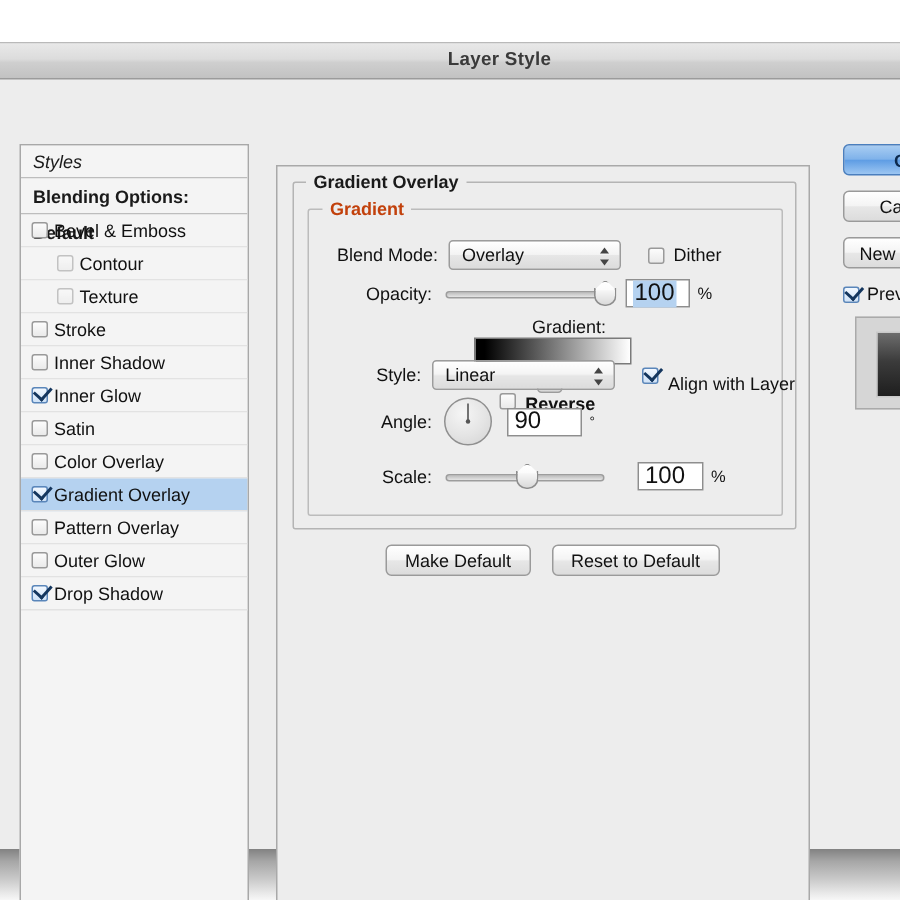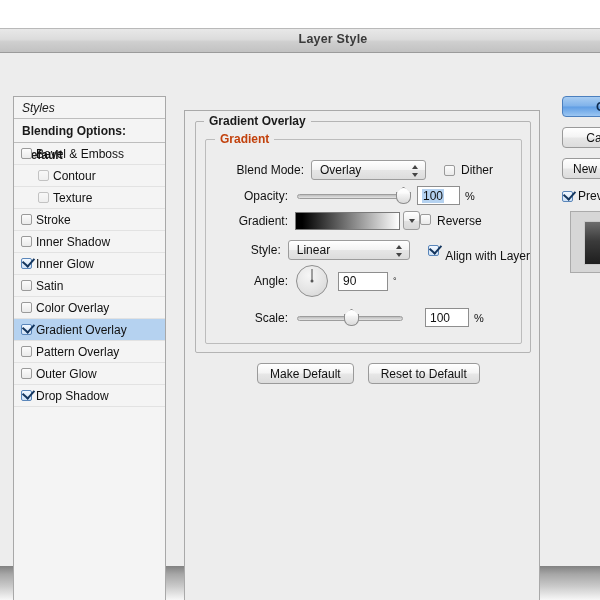--- a/index.html
+++ b/index.html
@@ -253,21 +253,21 @@
   }
   .popup .arrows::before { top: 1px; border-bottom: 4px solid #444; }
   .popup .arrows::after { bottom: 1px; border-top: 4px solid #444; }
 
   
   .numfield {
     height: 19px;
     border: 1px solid #8e8e8e;
     background: #ffffff;
     box-sizing: border-box;
-    font-size: 12px;
+    font-size: 16px;
     color: #111;
     display: flex;
     align-items: center;
     padding-left: 4px;
   }
   .numfield .sel {
     background: #b5d2f0;
     padding: 0 1px;
   }
 
@@ -513,21 +513,21 @@
       </div>
 
       <div class="main-panel">
 
         <div class="group-outer">
           <div class="group-outer-title">Gradient Overlay</div>
 
           <div class="group-inner">
             <div class="group-inner-title">Gradient</div>
 
-            <div class="row" style="left:20px; top:20px; width:300px;">
+            <div class="row" style="left:8px; top:20px; width:300px;">
               <div class="row-label" style="width:78px;">Blend Mode:</div>
               <div class="popup" style="width:115px; margin-left:7px;">
                 <span>Overlay</span>
                 <span class="arrows"></span>
               </div>
               <div style="display:flex;align-items:center;margin-left:18px;">
                 <span class="cb"></span>
                 <span style="margin-left:6px;font-size:12px;color:#111;">Dither</span>
               </div>
             </div>
@@ -537,25 +537,25 @@
               <div class="slider" style="width:108px; margin-left:9px;">
                 <div class="track"></div>
                 <div class="thumb" id="opacity-thumb" style="left: calc(100% - 9px);"></div>
               </div>
               <div class="numfield" style="width:43px; margin-left:12px;">
                 <span class="sel">100</span>
               </div>
               <span class="unit">%</span>
             </div>
 
-            <div class="row" style="left:4px; top:71px; width:310px;">
+            <div class="row" style="left:4px; top:71px; width:310px;flex-direction:column;">
               <div class="row-label" style="width:78px;">Gradient:</div>
               <div class="grad-swatch" style="width: 105px; margin-left: 7px; background: linear-gradient(to right, rgb(0, 0, 0) 0%, rgb(0, 0, 0) 6%, rgb(255, 255, 255) 100%);" id="grad-swatch"></div>
               <div class="grad-dropbtn"></div>
-              <div style="display:flex;align-items:flex-start;">
+              <div style="display:flex;align-items:flex-start;font-weight:bold;">
                 <span class="cb"></span>
                 <span style="margin-left:6px;font-size:12px;color:#111;">Reverse</span>
               </div>
             </div>
 
             <div class="row" style="left:4px; top:97px; width:320px;">
               <div class="row-label" style="width:78px;">Style:</div>
               <div class="popup" style="width:134px; margin-left:7px;">
                 <span>Linear</span>
                 <span class="arrows"></span>

